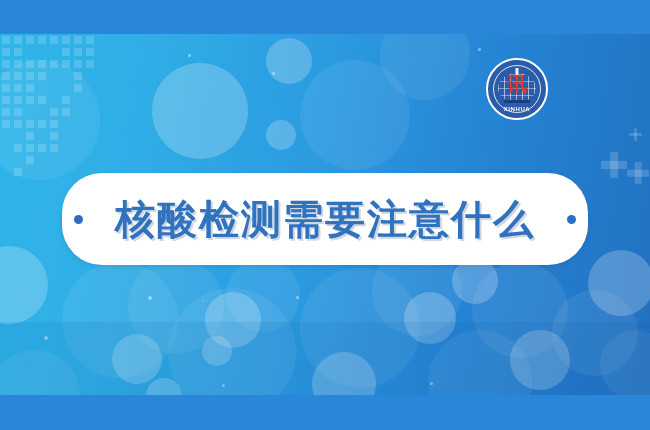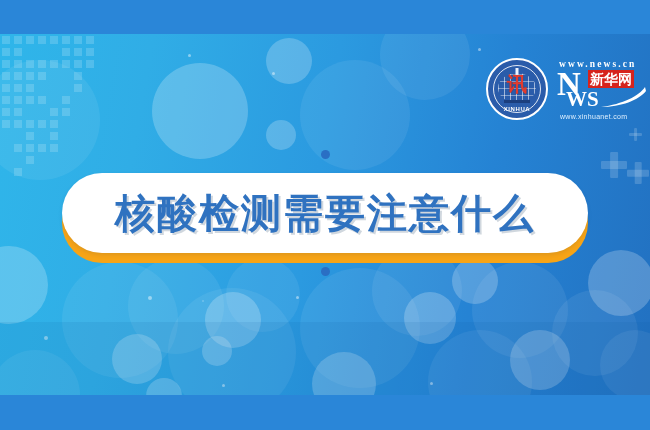--- a/index.html
+++ b/index.html
@@ -73,24 +73,23 @@
   .wm-swoosh svg{display:block;}
   .wm-url{position:absolute;bottom:-1px;left:3px;font-size:7px;letter-spacing:.3px;color:#dff0ff;}
 
   
   .banner-wrap{position:absolute;left:62px;top:173px;width:526px;height:92px;}
   .banner-shadow{
     position:absolute;left:0;top:10px;width:526px;height:80px;border-radius:40px;
     background:#f7a416;
   }
   .banner{
-    position:absolute;left:0;top:0;width:526px;height:80px;border-radius:40px;
+    position:absolute;left:0;top:0;width:526px;height:92px;border-radius:40px;
     background:#ffffff;display:flex;align-items:center;justify-content:center;gap:32px;
     box-shadow:0 2px 4px rgba(0,40,90,.10);
-    flex-direction:column;
   }
   .bdot{width:9px;height:9px;border-radius:50%;background:#2a6fc4;flex:0 0 auto;}
   .btitle{
     font-size:40px;line-height:44px;font-weight:700;color:#2f72c0;
     letter-spacing:2px;white-space:nowrap;
     text-shadow:2px 2px 0 rgba(120,140,160,.35);
     font-family:"DejaVu Sans","Liberation Sans",sans-serif;
   }
 </style>
 </head>
@@ -208,32 +207,20 @@
 
     <div class="seal">
       <div class="ring"></div>
       <div class="globe"></div>
       <div class="cap"></div>
       <div class="xun">讯</div>
       <div class="bar"></div>
       <div class="xinhua">XINHUA</div>
     </div>
 
-    <div class="wordmark">
-      <div class="wm-top">www.news.cn</div>
-      <div class="wm-n">N</div>
-      <div class="wm-ws">WS</div>
-      <div class="wm-cn">新华网</div>
-      <div class="wm-swoosh">
-        <svg width="48" height="22" viewBox="0 0 48 22">
-          <path d="M46 0 C 40 9, 24 17, 2 20 C 22 20, 40 13, 47 4 Z" fill="#ffffff"></path>
-        </svg>
-      </div>
-      <div class="wm-url">www.xinhuanet.com</div>
-    </div>
   </div>
 
   <div class="banner-wrap">
     <div class="banner-shadow"></div>
     <div class="banner">
       <span class="bdot"></span>
       <span class="btitle">核酸检测需要注意什么</span>
       <span class="bdot"></span>
     </div>
   </div>

